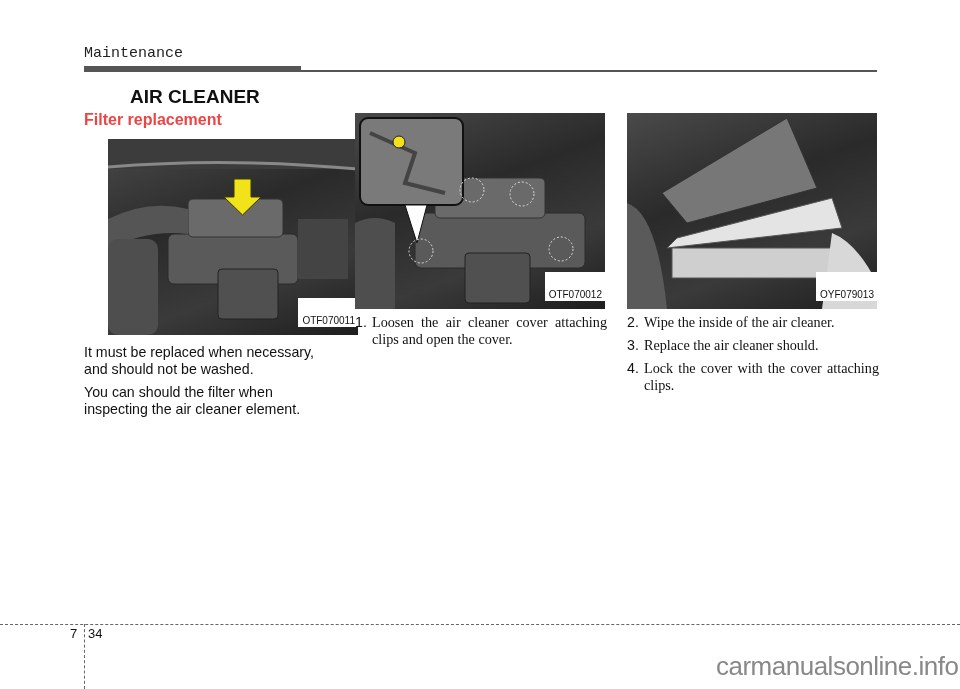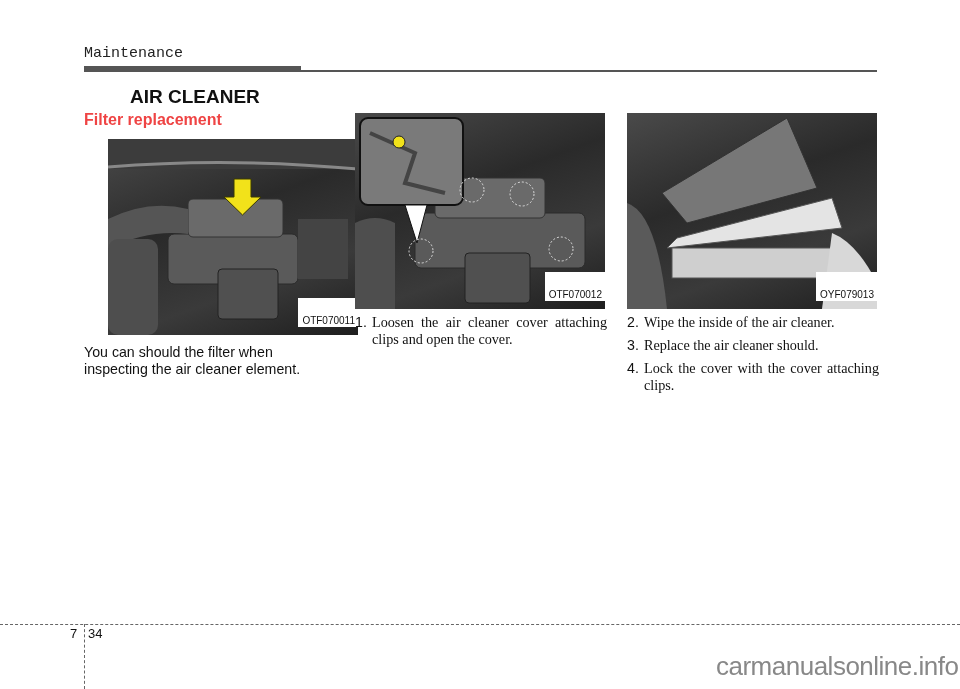--- a/index.html
+++ b/index.html
@@ -76,20 +76,21 @@
     <path d="M35 80 L160 5 L190 75 L60 110 Z" fill="#777" stroke="#333"></path>
     <polygon points="50,125 205,85 215,115 40,135" fill="#e4e4e4" stroke="#555"></polygon>
     <rect x="45" y="135" width="160" height="30" fill="#cfcfcf" stroke="#555"></rect>
     <path d="M0 90 Q30 100 40 196 L0 196 Z" fill="#5a5a5a"></path>
     <path d="M205 120 Q230 130 250 170 L250 196 L195 196 Z" fill="#d8d8d8"></path>
   </svg>
   <span class="code">OYF079013</span>
 </div>
 
 <div class="col-text c1">
+  <p>It must be replaced when necessary, and should not be washed.</p>
   <p>You can should the filter when inspecting the air cleaner element.</p>
 </div>
 
 <div class="col-text c2">
   <div class="step">
     <span class="num">1.</span>
     <span class="txt">Loosen the air cleaner cover attaching clips and open the cover.</span>
   </div>
 </div>
 

